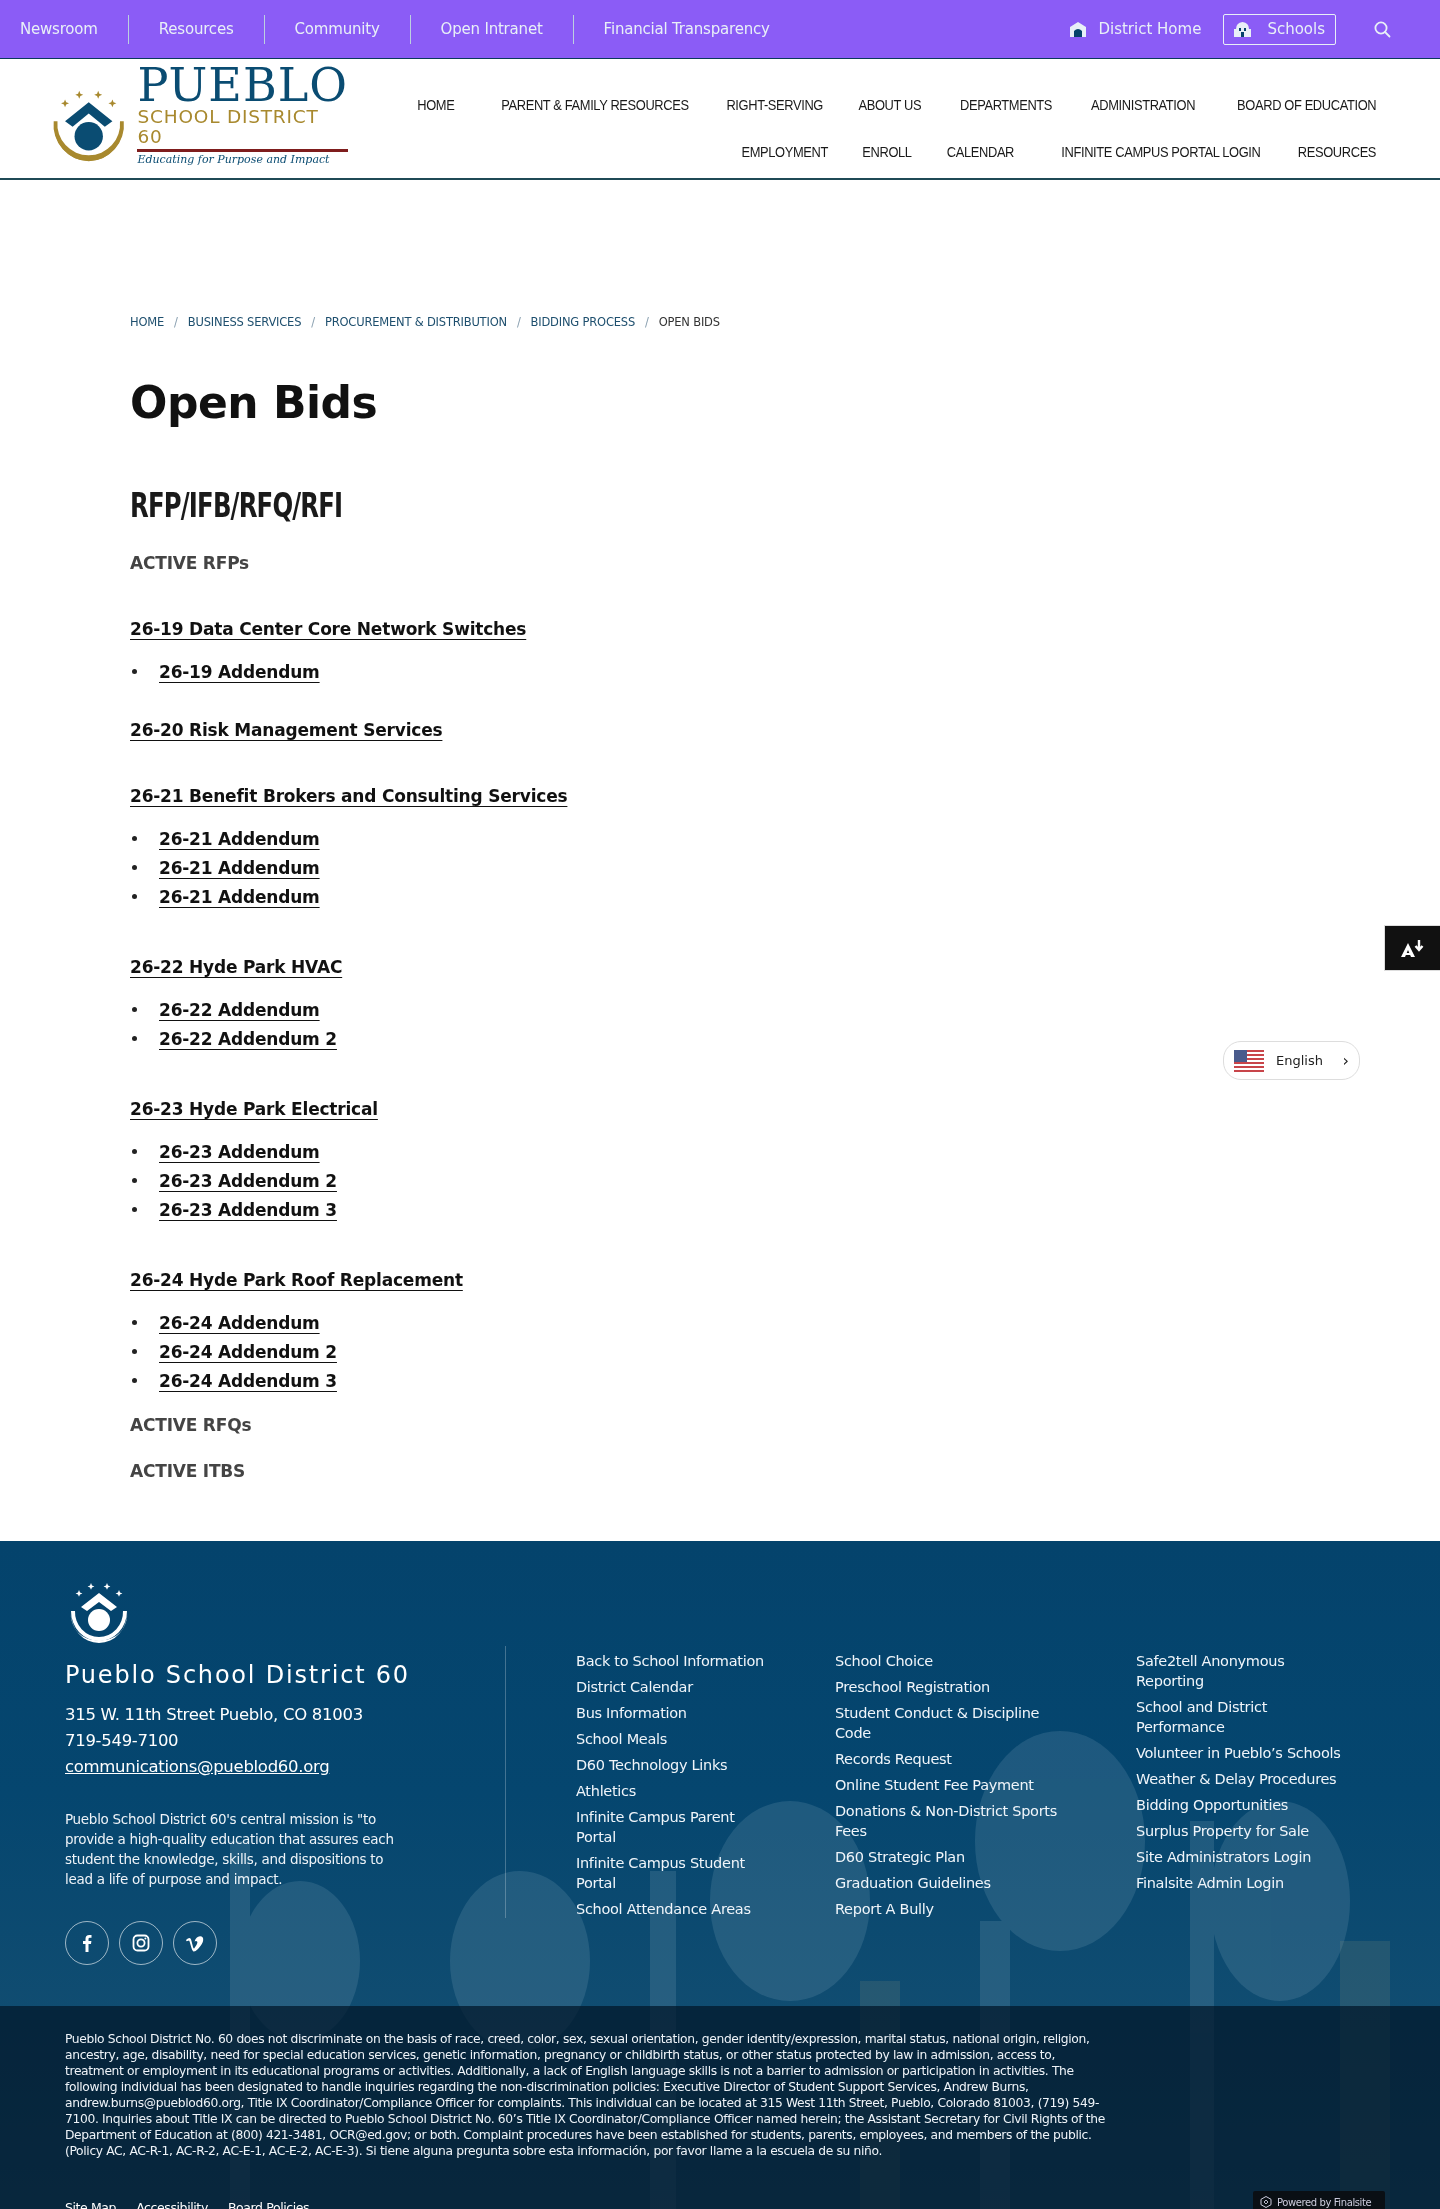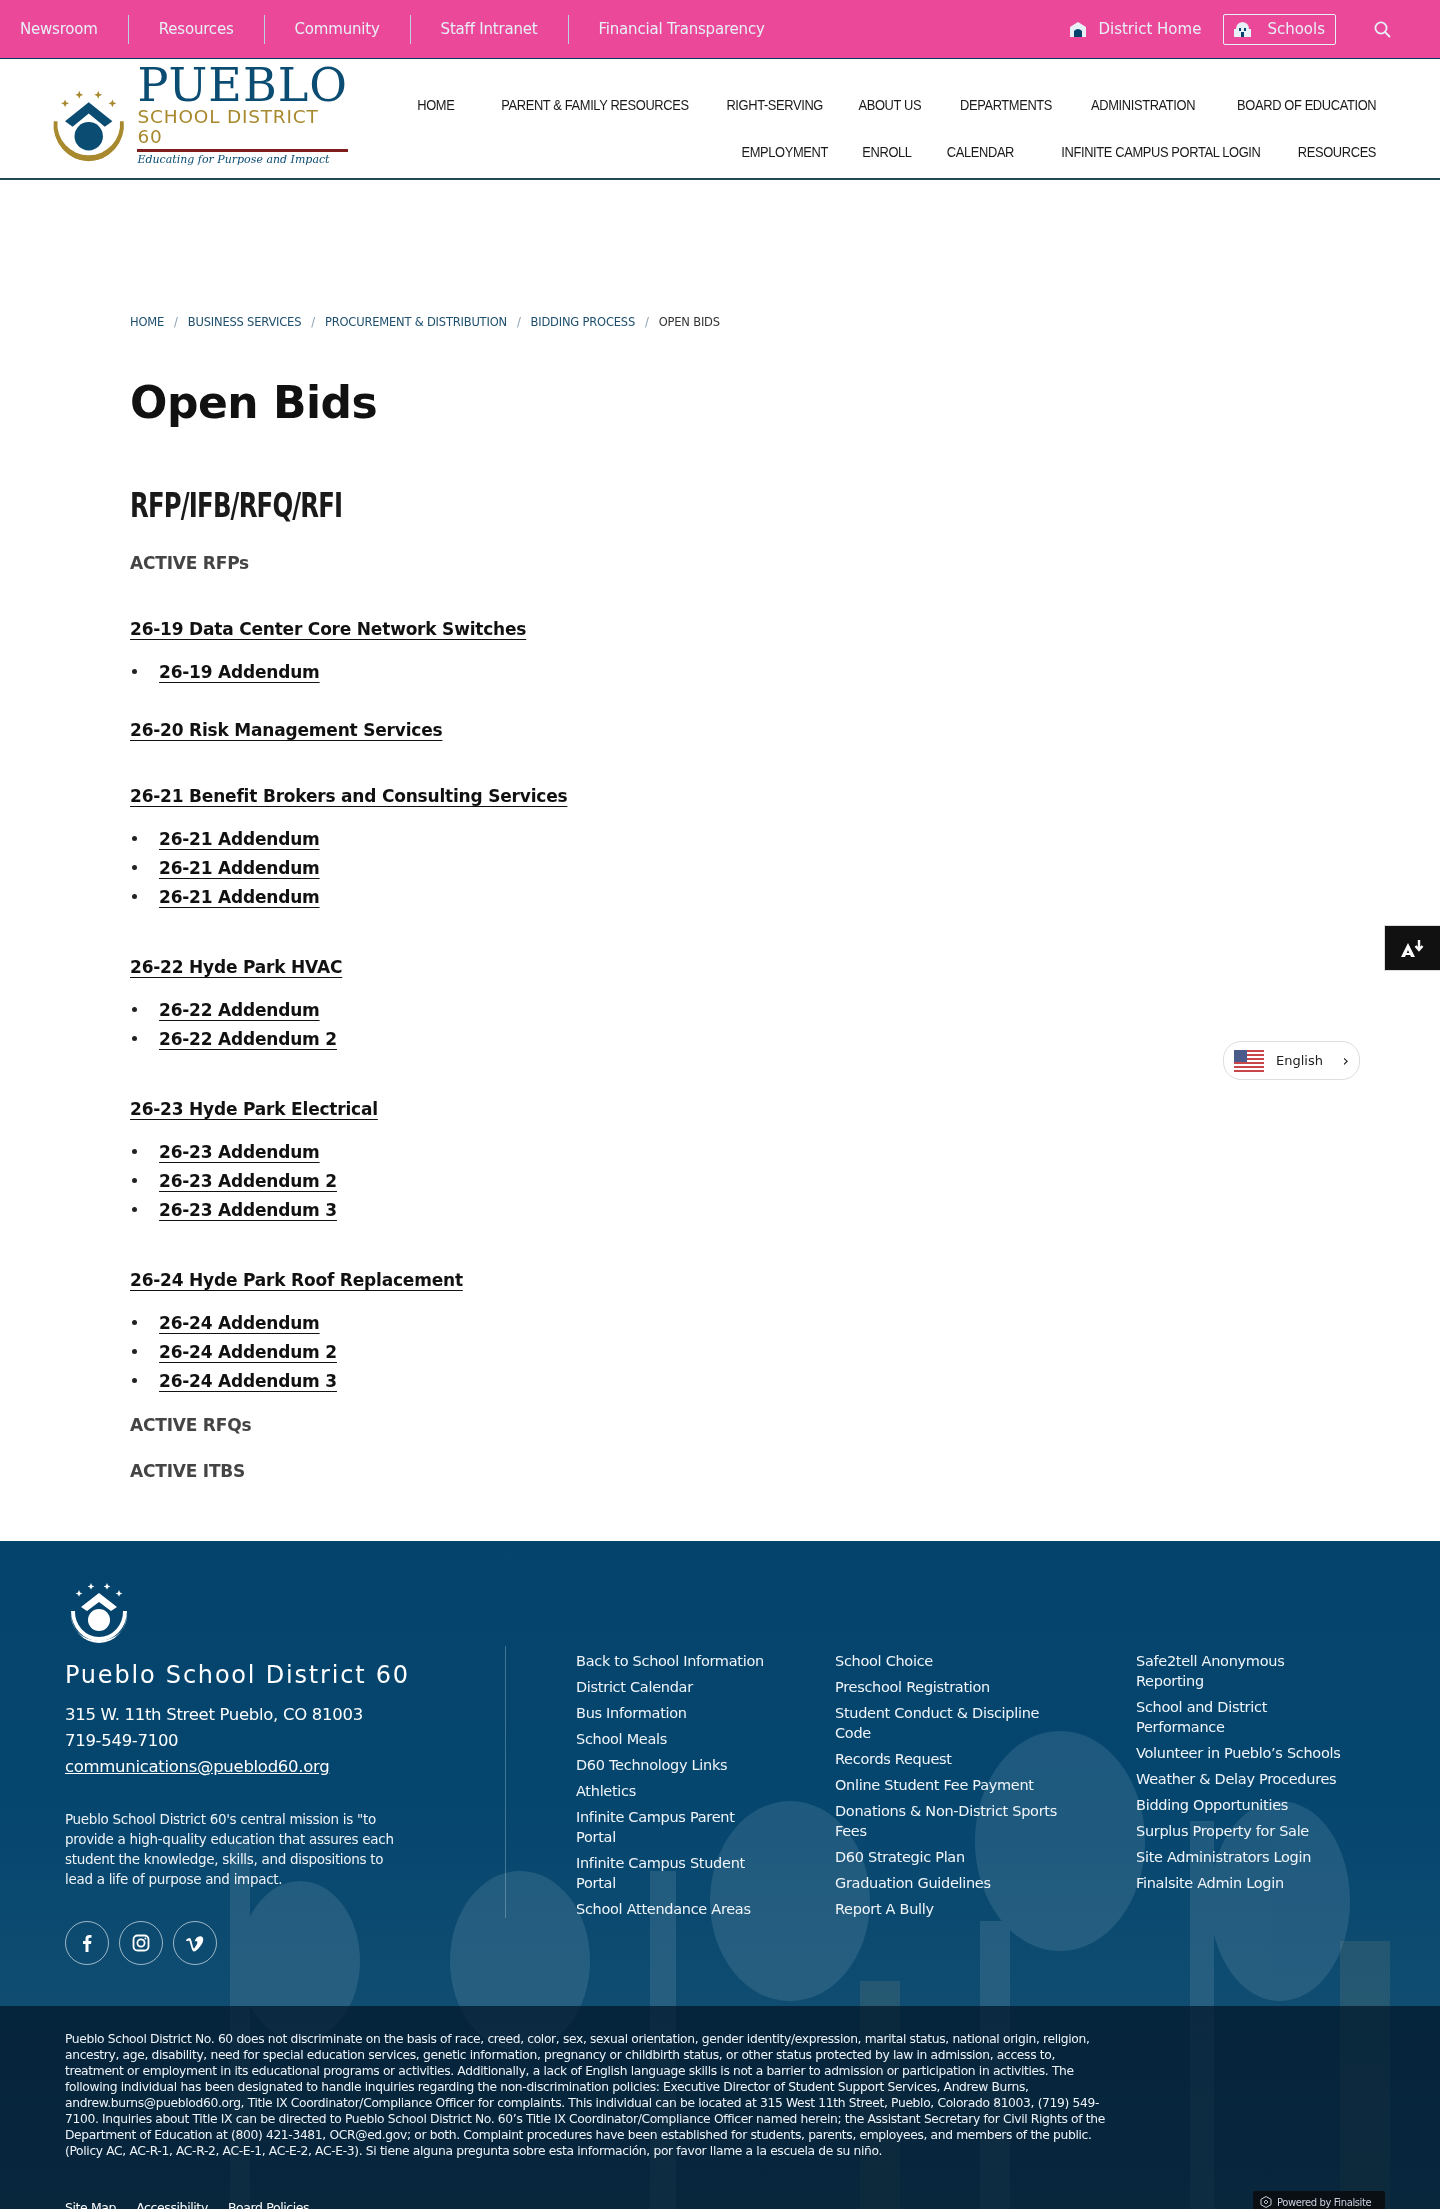--- a/index.html
+++ b/index.html
@@ -1,20 +1,20 @@
 <!DOCTYPE html>
 <html><head>
 <meta charset="utf-8">
 <style>
   * { box-sizing: border-box; margin: 0; padding: 0; }
   html, body { width: 1440px; background: #ffffff; font-family: "Liberation Sans", "DejaVu Sans", sans-serif; color: #111; }
   a { color: inherit; text-decoration: none; }
 
   
-  .utility-bar { height: 59px; background: #ec4899; display: flex; align-items: center; justify-content: space-between; padding: 2px 20px; border-bottom: 1px solid #0a3a5c; }
+  .utility-bar { height: 59px; background: #8b5cf6; display: flex; align-items: center; justify-content: space-between; padding: 2px 20px; border-bottom: 1px solid #0a3a5c; }
   .utility-left { display: flex; align-items: center; }
   .utility-link { color: #e8f0f7; font-size: 15px; font-family: "DejaVu Sans", sans-serif; letter-spacing: -0.2px; padding: 0 30px; border-left: 1px solid #bcd0e0; line-height: 29px; }
   .utility-link:first-child { border-left: none; padding-left: 0; }
   .utility-right { display: flex; align-items: center; gap: 22px; padding-right: 26px; }
   .district-home { display: flex; align-items: center; gap: 12px; color: #e8f0f7; font-size: 15px; font-family: "DejaVu Sans", sans-serif; }
   .schools-btn { display: flex; align-items: center; gap: 16px; color: #e8f0f7; font-size: 15px; font-family: "DejaVu Sans", sans-serif; border: 1px solid #e8f0f7; border-radius: 2px; padding: 4px 10px 4px 10px; height: 31px; background: transparent; }
   .search-btn { width: 24px; height: 24px; display: flex; align-items: center; justify-content: center; margin-left: 12px; }
 
   
   .main-header { height: 121px; border-bottom: 2px solid #1f4a56; display: flex; position: relative; }
@@ -77,21 +77,21 @@
   .powered { position: absolute; left: 1253px; top: 185px; width: 132px; height: 22px; background: #0a0f14; border-radius: 2px; display: flex; align-items: center; gap: 5px; padding-left: 7px; font-family: "DejaVu Sans", sans-serif; font-size: 10px; color: #ccd; letter-spacing: -0.4px; }
 </style>
 </head>
 <body>
 
 <div class="utility-bar">
   <div class="utility-left">
     <a class="utility-link" href="#">Newsroom</a>
     <a class="utility-link" href="#">Resources</a>
     <a class="utility-link" href="#">Community</a>
-    <a class="utility-link" href="#">Staff Intranet</a>
+    <a class="utility-link" href="#">Open Intranet</a>
     <a class="utility-link" href="#">Financial Transparency</a>
   </div>
   <div class="utility-right">
     <a class="district-home" href="#">
       <svg width="16" height="15" viewBox="0 0 16 15">
           <path d="M8 0 L16 5 V15 H11 V9 H5 V15 H0 V5 Z" fill="#e8f0f7"></path>
           <path d="M4 15 V9 Q8 5 12 9 V15" fill="#04426b"></path>
         </svg>
       <span>District Home</span>
     </a>

